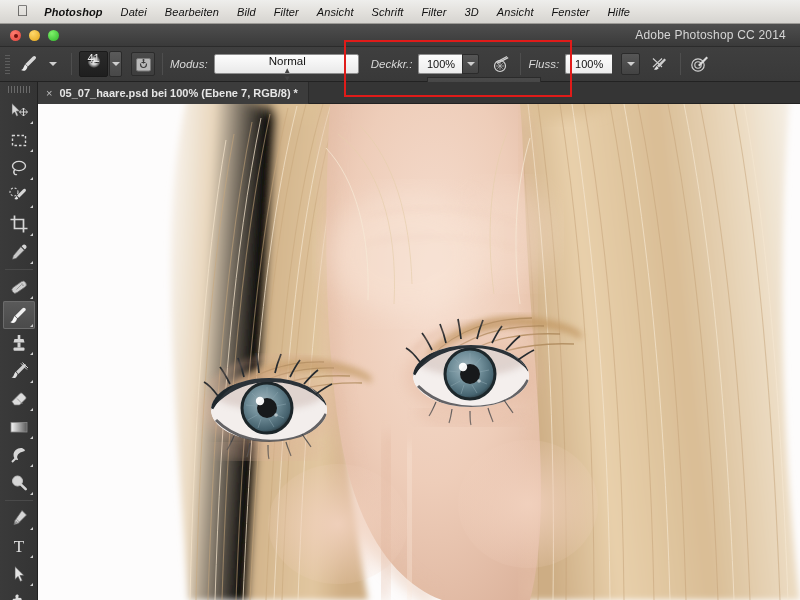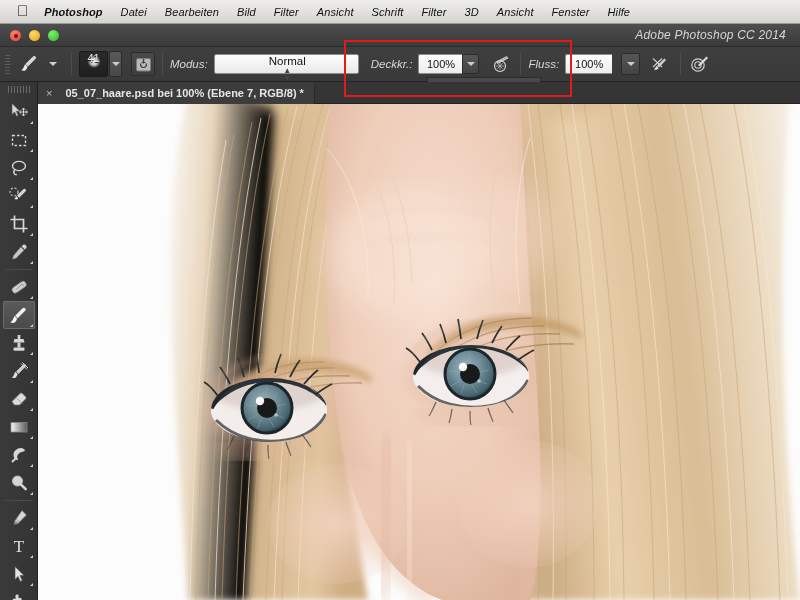--- a/index.html
+++ b/index.html
@@ -26,21 +26,20 @@
     white-space:nowrap;
     font-style:italic;
   }
   #menubar .mi.app{ font-weight:bold; padding-left:0; }
 
   
   #titlebar{
     position:absolute; left:0; top:24px; width:800px; height:23px;
     background:linear-gradient(to bottom,#4e4e4e 0%,#434343 55%,#3a3a3a 100%);
     border-bottom:1px solid #2b2b2b;
-    font-style:italic;
   }
   .traffic{ position:absolute; top:6px; width:11px; height:11px; border-radius:50%; }
   .traffic.red{ left:10px; background:radial-gradient(circle at 35% 30%,#ff7b6e,#e0443c); }
   .traffic.yellow{ left:29px; background:radial-gradient(circle at 35% 30%,#ffd86b,#e3a418); }
   .traffic.green{ left:48px; background:radial-gradient(circle at 35% 30%,#7ef06a,#2fb62a); }
   .traffic.red::after{
     content:""; position:absolute; left:3.5px; top:3.5px; width:4px; height:4px;
     border-radius:50%; background:#6d120f;
   }
   #apptitle{
@@ -152,21 +151,21 @@
   #tabbar{
     position:absolute; left:38px; top:82px; width:762px; height:22px;
     background:#353535; border-bottom:1px solid #222;
   }
   #doc-tab{
     position:absolute; left:0; top:0; height:22px;
     background:#3c3c3c; border-right:1px solid #2a2a2a;
     display:flex; align-items:center; padding:0 10px 0 8px;
   }
   #doc-tab .close{ font-size:11px; color:#bdbdbd; margin-right:7px; }
-  #doc-tab .title{ font-size:11px; color:#e6e6e6; font-weight:bold; white-space:nowrap;margin-left:6px; }
+  #doc-tab .title{ font-size:11px; color:#e6e6e6; font-weight:bold; white-space:nowrap; }
 
   
   #toolbar{
     position:absolute; left:0; top:82px; width:38px; height:518px;
     background:linear-gradient(to right,#3a3a3a,#343434);
     border-right:1px solid #212121;
   }
   #toolbar .tgrip{
     width:22px;height:7px;margin:4px auto 5px auto;
     background-image:repeating-linear-gradient(to right,#6a6a6a 0 1px,transparent 1px 3px);

